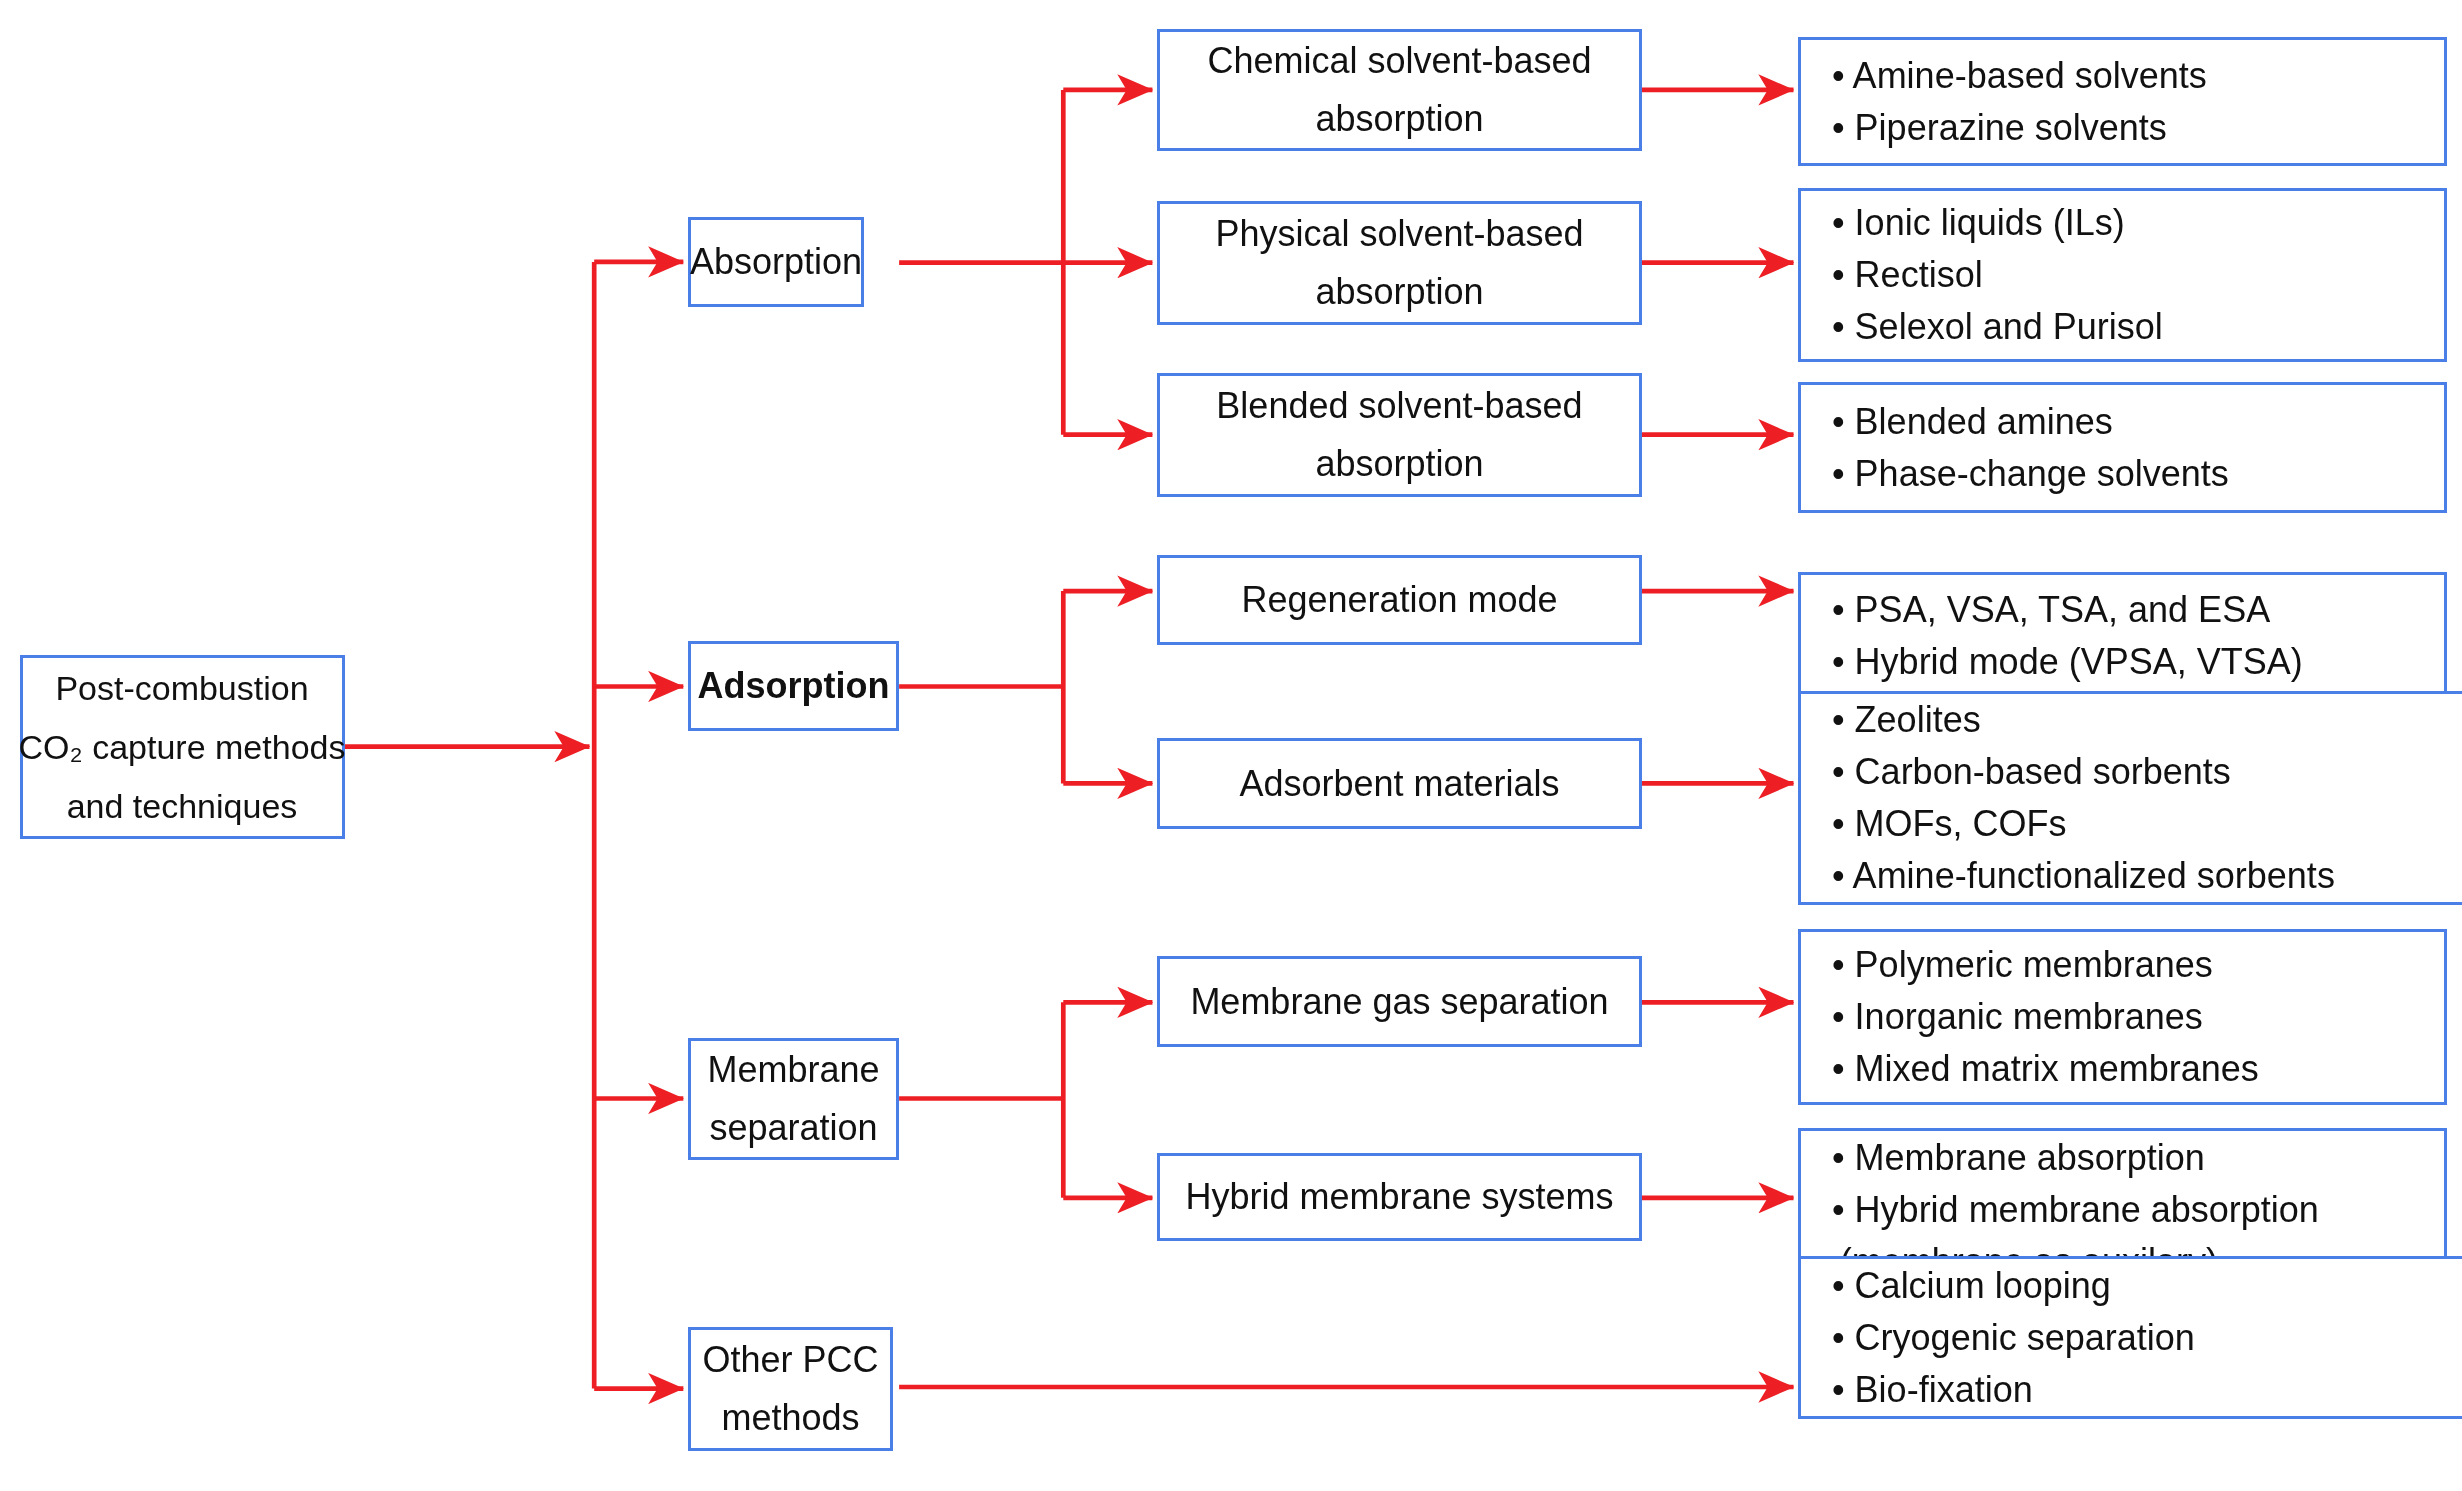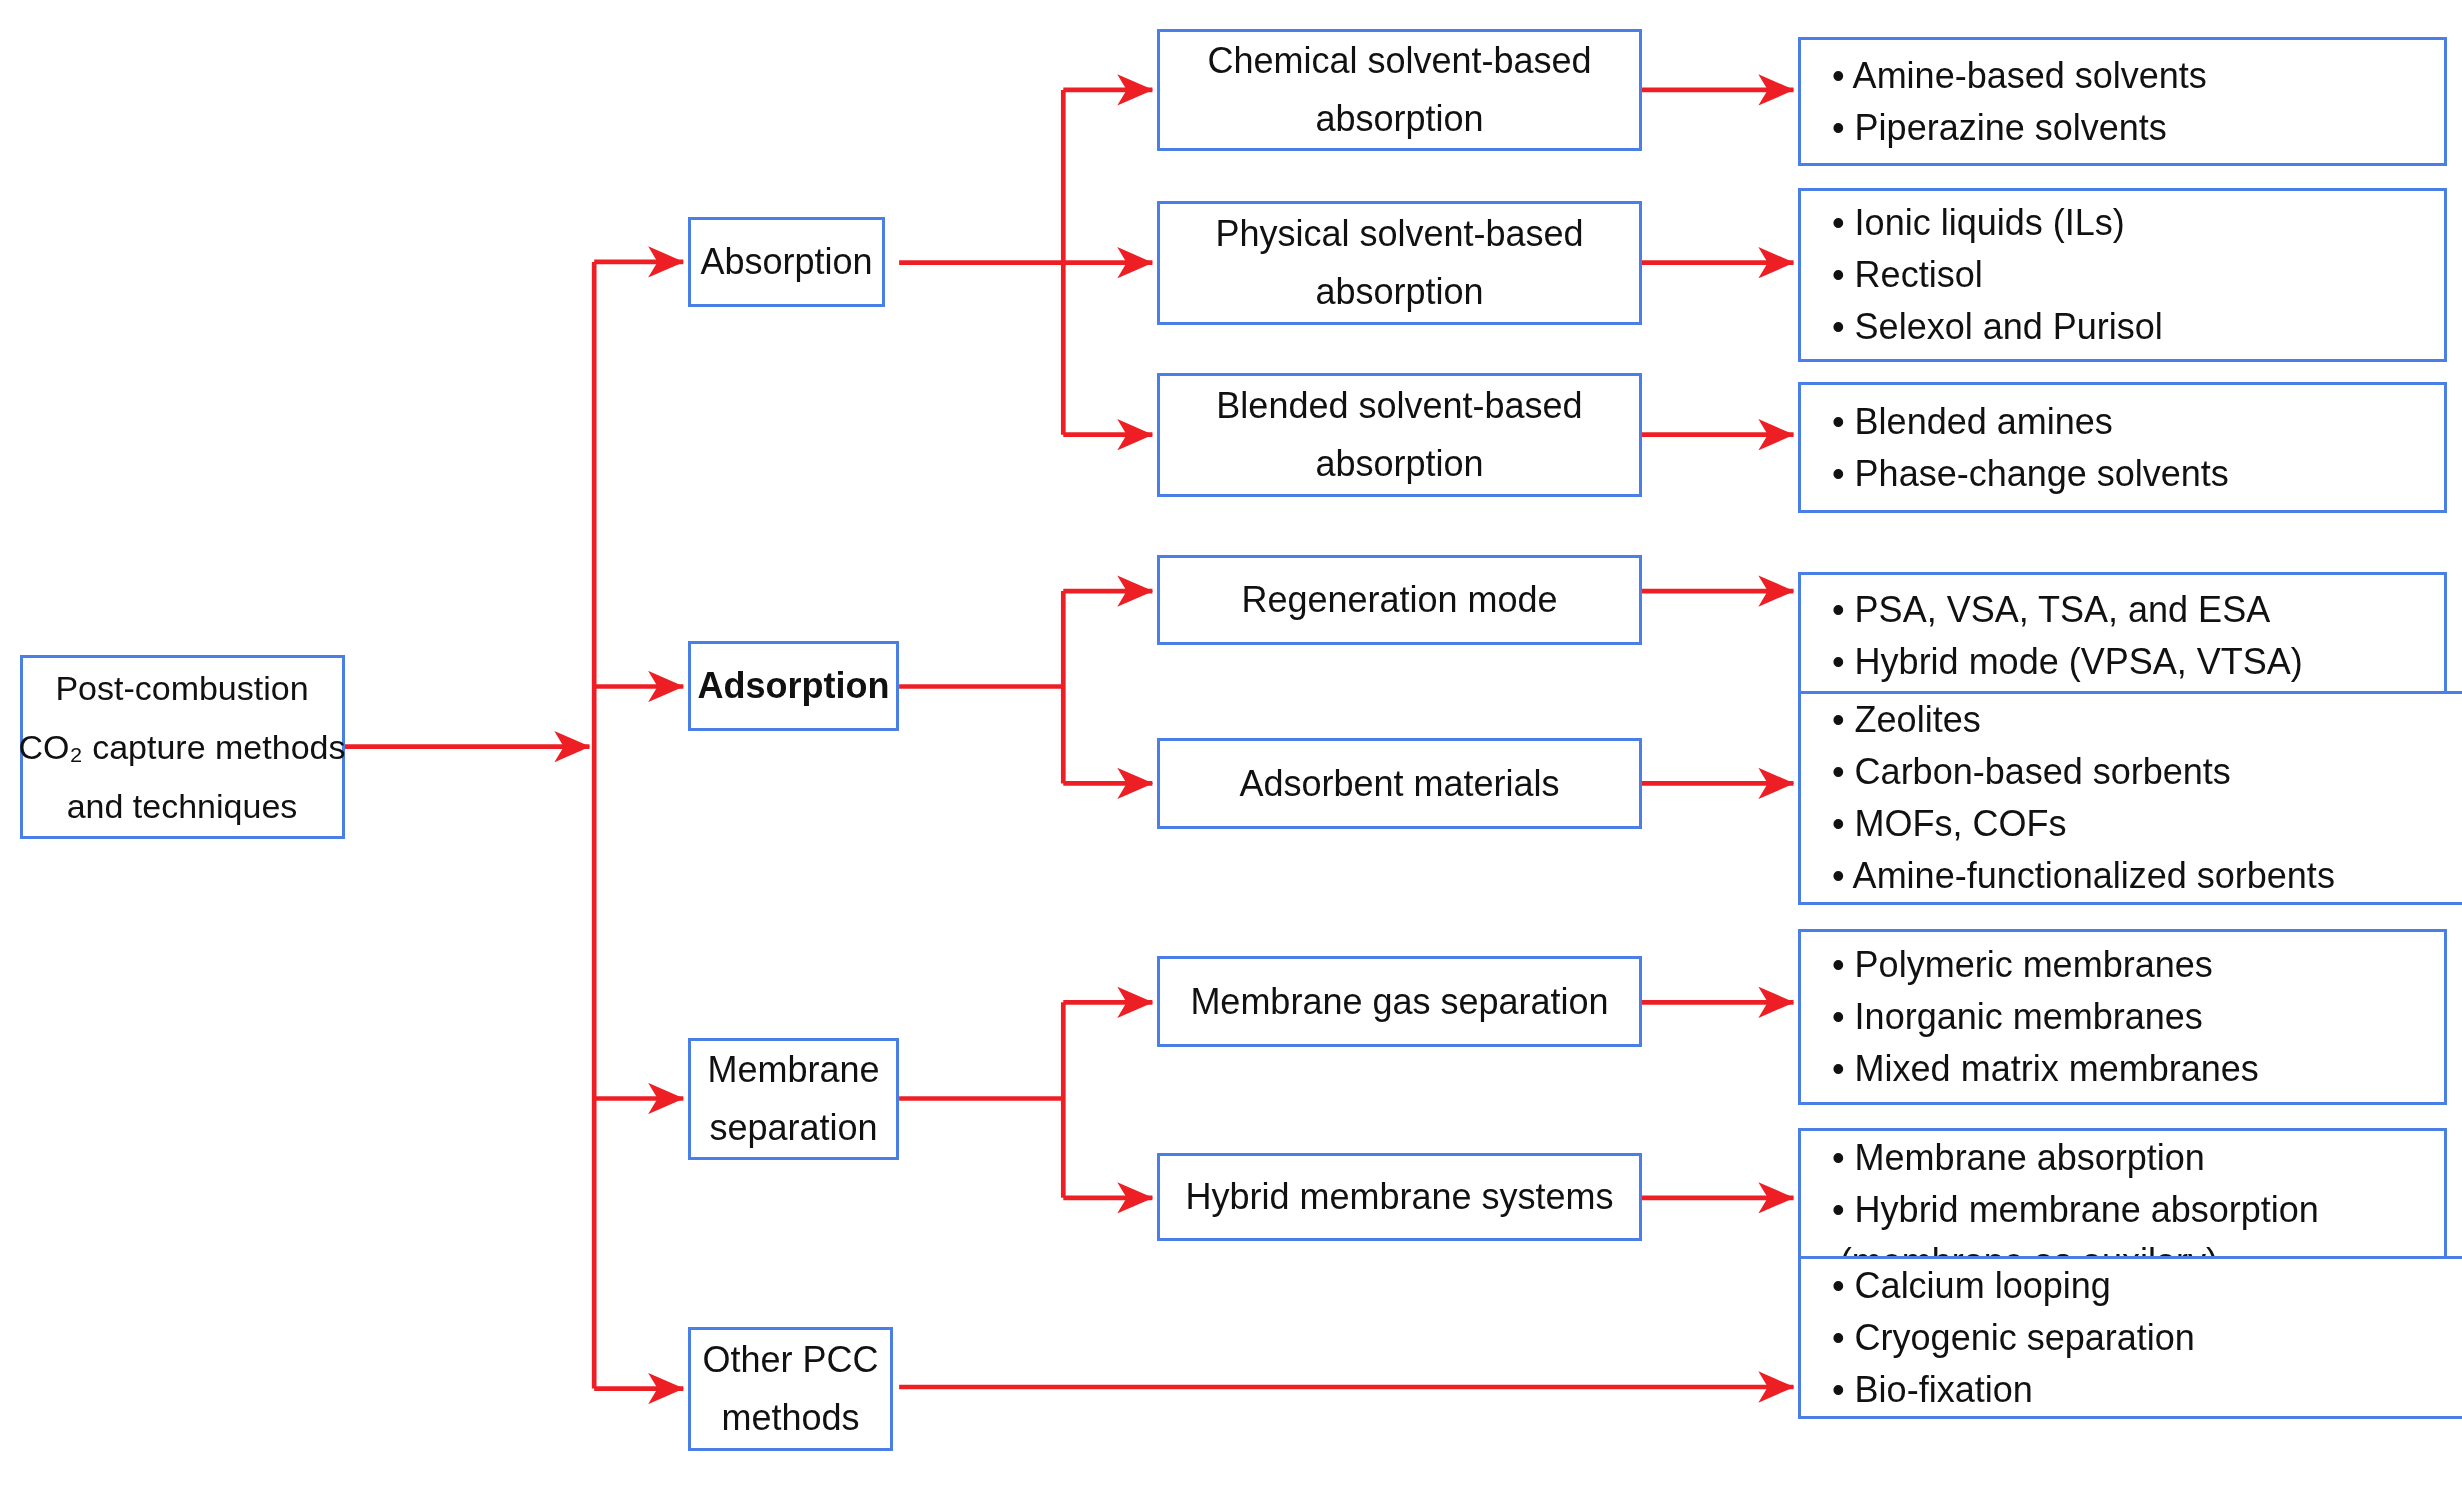--- a/index.html
+++ b/index.html
@@ -85,21 +85,21 @@
     <path class="wire" d="M2100,1282 H2294" marker-end="url(#arrowhead)"></path>
     <path class="wire" d="M2100,1532 H2294" marker-end="url(#arrowhead)"></path>
   </svg>
 
   <div class="box" style="left:19.5px;top:655px;width:325px;height:184px;">
     <span class="root-line">Post-combustion</span>
     <span class="root-line">CO₂ capture methods</span>
     <span class="root-line">and techniques</span>
   </div>
 
-  <div class="box" style="left:688px;top:217px;width:197px;height:90px;align-items:center;">
+  <div class="box" style="left:688px;top:217px;width:176px;height:90px;align-items:center;">
     <span class="label">Absorption</span>
   </div>
   <div class="box" style="left:688px;top:641px;width:211px;height:90px;font-weight:bold;">
     <span class="label">Adsorption</span>
   </div>
   <div class="box" style="left:688px;top:1038px;width:211px;height:122px;">
     <span class="label">Membrane separation</span>
   </div>
   <div class="box" style="left:688px;top:1327px;width:205px;height:124px;">
     <span class="label">Other PCC methods</span>

